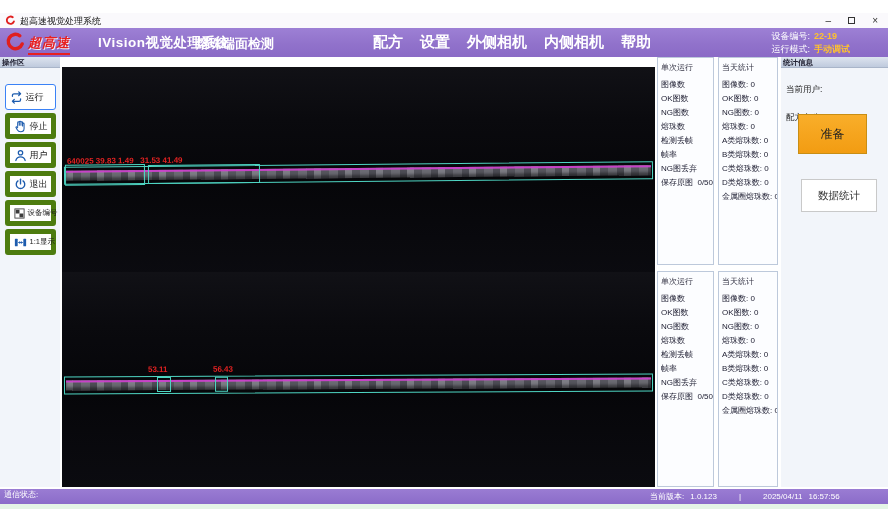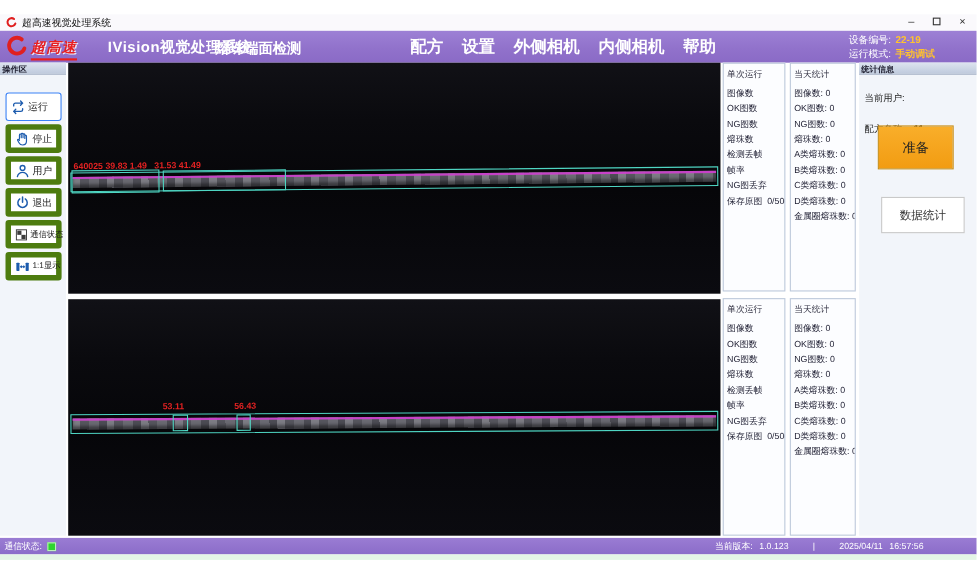--- a/index.html
+++ b/index.html
@@ -41,21 +41,21 @@
   .side-btn { width:51px; height:26px; margin-bottom:3px; background:#fff; border:5px solid #4d7c0f;
               border-radius:3px; display:flex; align-items:center; gap:2px; padding-left:3px; cursor:default; }
   .side-btn.active { border:1px solid #3b82f6; }
   .side-btn .lbl { font-size:9px; color:#1a1a1a; white-space:nowrap; }
   .side-btn .lbl.small { font-size:7.5px; }
   .side-btn svg { flex:0 0 auto; }
 
   
   .viewport { position:absolute; left:62px; width:593px;
               background:linear-gradient(180deg,#111116 0%,#0a0a0e 25%,#060609 55%,#0b0b10 100%); overflow:hidden; }
-  .viewport.v1 { top:57px; height:210px; }
+  .viewport.v1 { top:67px; height:210px; }
   .viewport.v2 { top:272px; height:215px; }
   .strip-wrap { position:absolute; left:2px; right:2px; height:18px; }
   .v1 .strip-wrap { top:97px; transform:rotate(-0.55deg); }
   .v2 .strip-wrap { top:103px; transform:rotate(-0.3deg); }
   .strip-outline { position:absolute; inset:0; border:1px solid #4fd6c3; }
   .strip { position:absolute; left:2px; right:2px; top:4px; height:10px;
            background:repeating-linear-gradient(90deg,#7c7c84 0 7px,#55555d 7px 15px,#6a6a72 15px 24px,#4c4c54 24px 31px);
            box-shadow:inset 0 -3px 3px rgba(0,0,0,.45), inset 0 2px 1px rgba(255,255,255,.15); }
   .magenta-line { position:absolute; left:2px; right:2px; top:4px; height:2px; background:#cb3fcb; opacity:.95; }
   .sub-box { position:absolute; border:1px solid #4fd6c3; }
@@ -84,21 +84,21 @@
   .ready-btn { position:absolute; left:17px; top:57px; width:69px; height:40px;
                background:linear-gradient(180deg,#f9ae2a,#f29c12); border:1px solid #c98e14;
                font-size:12px; color:#222; font-family:inherit; cursor:default; }
   .data-btn { position:absolute; left:20px; top:122px; width:76px; height:33px;
               background:#fff; border:1px solid #c9c9c9; font-size:10.5px; color:#333;
               font-family:inherit; cursor:default; }
 
   
   .statusbar { position:absolute; left:0; top:489px; right:0; height:15px;
                background:linear-gradient(180deg,#9a7cd3,#8b6cc9); color:#fff; font-size:8px; }
-  .sb-left { position:absolute; left:4px; top:0; height:15px; display:flex; align-items:center; gap:5px; }
+  .sb-left { position:absolute; left:4px; top:0; height:15px; display:flex; align-items:center; gap:5px;flex-direction:column; }
   .comm-dot { width:8px; height:8px; background:#2ed52e; border:1px solid #bdeebd; }
   .sb-right { position:absolute; left:650px; top:0; height:15px; display:flex; align-items:center; }
   .sb-right span { margin-right:6px; }
   .sb-right .sep { margin:0 22px 0 16px; }
   .bottom-strip { position:absolute; left:0; top:504px; right:0; height:5px; background:#e4f4e6; }
 </style>
 </head>
 <body>
 
 <div class="screen">
@@ -169,21 +169,21 @@
           <path d="M8 6.2 a6.8 6.8 0 1 0 8 0" fill="none" stroke="#1d5cae" stroke-width="2.2" stroke-linecap="round"></path>
         </svg>
         <span class="lbl">退出</span>
       </div>
       <div class="side-btn">
         <svg width="13" height="13" viewBox="0 0 24 24">
           <rect x="3.5" y="3.5" width="17" height="17" fill="none" stroke="#3c3c3c" stroke-width="1.6"></rect>
           <rect x="5" y="5" width="7" height="7" fill="#3c3c3c"></rect>
           <rect x="12" y="12" width="7" height="7" fill="#3c3c3c"></rect>
         </svg>
-        <span class="lbl small">通信状态</span>
+        <span class="lbl small">设备编号</span>
       </div>
       <div class="side-btn">
         <svg width="15" height="15" viewBox="0 0 24 24">
           <rect x="3" y="6" width="4.5" height="12" rx="1" fill="#1d5cae"></rect>
           <rect x="16.5" y="6" width="4.5" height="12" rx="1" fill="#1d5cae"></rect>
           <path d="M9 12 h6 M10.8 10.2 9 12 l1.8 1.8 M13.2 10.2 15 12 l-1.8 1.8" fill="none" stroke="#1d5cae" stroke-width="1.5"></path>
         </svg>
         <span class="lbl small">1:1显示</span>
       </div>
     </div>

